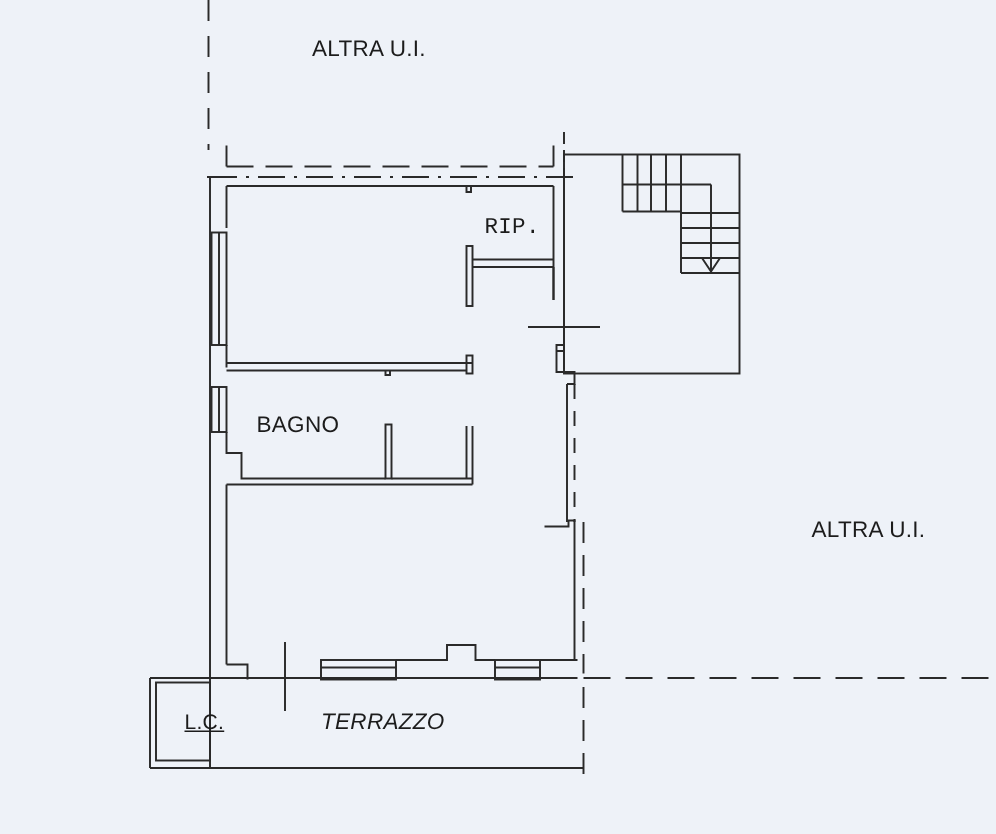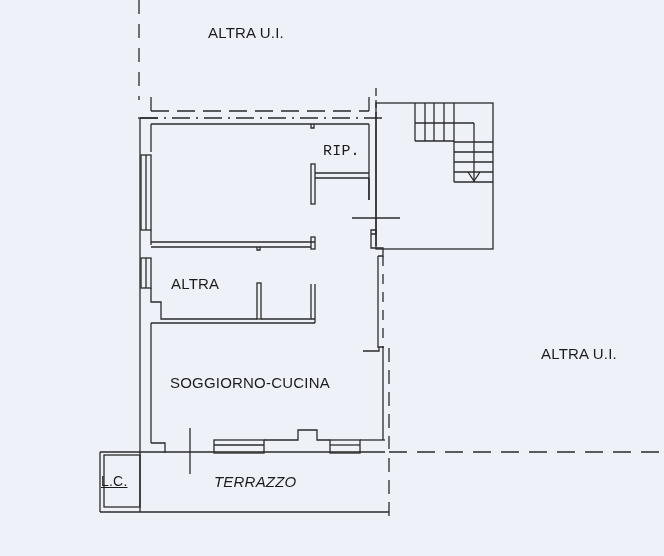--- a/index.html
+++ b/index.html
@@ -13,21 +13,21 @@
     .label {
       position: absolute; color: #1c1c1c; font-size: 15px; letter-spacing: 0.2px;
       white-space: nowrap; font-family: "Liberation Sans", sans-serif;
     }
     .lbl-altra-top { left: 208px; top: 24px; }
     .lbl-altra-right { left: 541px; top: 345px; }
     .lbl-rip { left: 323px; top: 143px; font-family: Liberation Mono, monospace; }
     .lbl-bagno { left: 171px; top: 275px; }
     .lbl-soggiorno { left: 170px; top: 374px; }
     .lbl-terrazzo { left: 214px; top: 473px; font-style: italic; }
-    .lbl-lc { left: 101px; top: 473px; font-size: 14px; text-decoration: underline; }
+    .lbl-lc { left: 123px; top: 473px; font-size: 14px; text-decoration: underline; }
   </style>
 </head>
 <body>
 
 <div class="sheet">
   <svg class="plan" width="664" height="556" viewBox="0 0 664 556" xmlns="http://www.w3.org/2000/svg">
     <g stroke="#2a2a2a" stroke-width="1.3" fill="none">
 
       <g>
         <line x1="139" y1="0" x2="139" y2="100" stroke-dasharray="14,10"></line>
@@ -132,17 +132,16 @@
 
       <line x1="389" y1="452" x2="664" y2="452" stroke-dasharray="18,10" stroke="#2a2a2a"></line>
     </g>
     <rect x="385" y="449" width="279" height="6" fill="#eef2f8"></rect>
     <line x1="389" y1="452" x2="664" y2="452" stroke="#2a2a2a" stroke-width="1.3" stroke-dasharray="18,10"></line>
   </svg>
 
   <span class="label lbl-altra-top">ALTRA U.I.</span>
   <span class="label lbl-altra-right">ALTRA U.I.</span>
   <span class="label lbl-rip">RIP.</span>
-  <span class="label lbl-bagno">ALTRA</span>
-  <span class="label lbl-soggiorno">SOGGIORNO-CUCINA</span>
+  <span class="label lbl-bagno">BAGNO</span>
   <span class="label lbl-terrazzo">TERRAZZO</span>
   <span class="label lbl-lc">L.C.</span>
 </div>
 
 </body></html>

